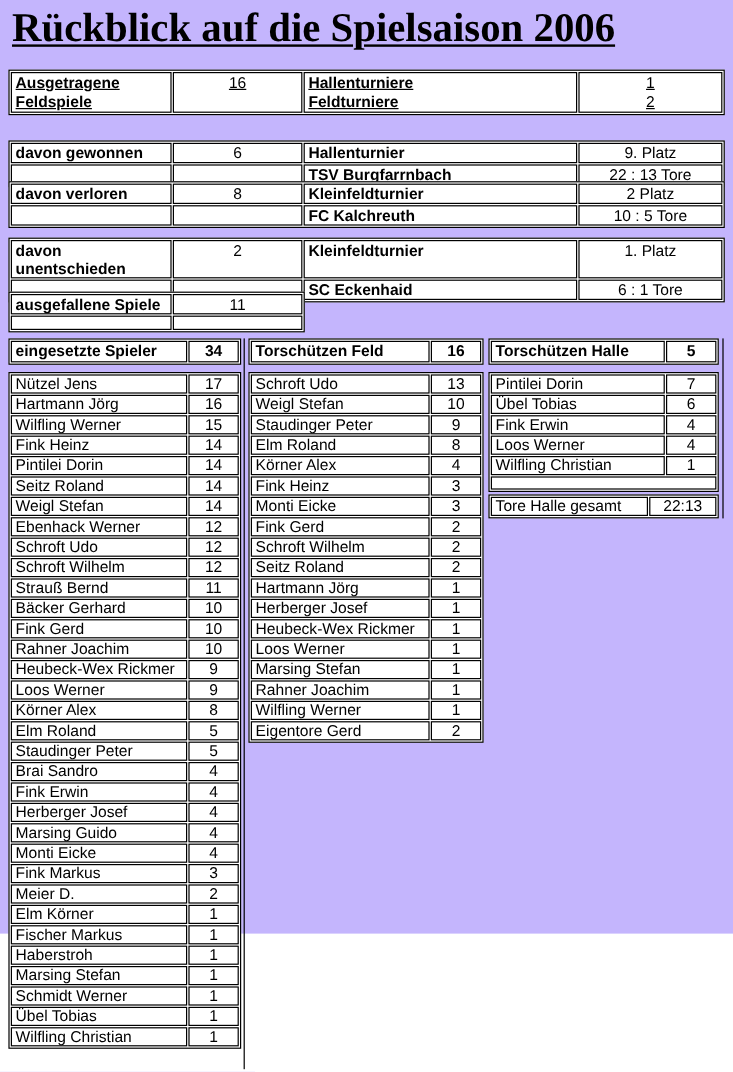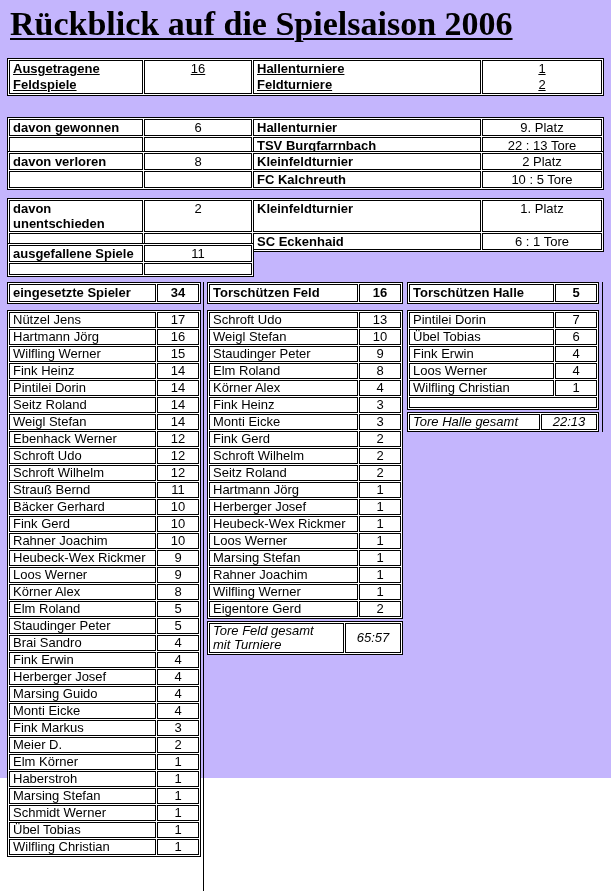--- a/index.html
+++ b/index.html
@@ -37,21 +37,21 @@
 
   .head{width:100%;table-layout:fixed;margin-bottom:6px;}
   .head td{font-weight:bold;padding:1px 3px;line-height:14px;}
   .head td.num{padding:1px 1px;text-align:center;}
   .list{width:100%;table-layout:fixed;}
   .list td{line-height:14px;}
   col.wnum{width:42px;}
   col.wtot{width:56px;}
   .gap-row td{height:9px;}
   .total{width:100%;table-layout:fixed;margin-top:2px;}
-  .total td{line-height:14px;font-style:italic;}
+  .total td{line-height:14px;}
   .total td.num{vertical-align:middle;}
 </style>
 </head>
 <body>
 
 <div class="page">
 
   <h1 class="title">Rückblick auf die Spielsaison 2006</h1>
 
   <table class="sum t1">
@@ -283,20 +283,24 @@
             </tr>
             <tr>
               <td>Meier D.</td>
               <td class="num">2</td>
             </tr>
             <tr>
               <td>Elm Körner</td>
               <td class="num">1</td>
             </tr>
             <tr>
+              <td>Fischer Markus</td>
+              <td class="num">1</td>
+            </tr>
+            <tr>
               <td>Haberstroh</td>
               <td class="num">1</td>
             </tr>
             <tr>
               <td>Marsing Stefan</td>
               <td class="num">1</td>
             </tr>
             <tr>
               <td>Schmidt Werner</td>
               <td class="num">1</td>
@@ -399,33 +403,20 @@
             <tr>
               <td>Wilfling Werner</td>
               <td class="num">1</td>
             </tr>
             <tr>
               <td>Eigentore Gerd</td>
               <td class="num">2</td>
             </tr>
           </tbody>
       </table>
-      <table class="total">
-        <colgroup>
-            <col>
-            <col class="wtot">
-          </colgroup>
-        <tbody>
-            <tr>
-          <td class="ml">Tore Feld gesamt
-mit Turniere</td>
-          <td class="num">65:57</td>
-        </tr>
-      </tbody>
-        </table>
     </div>
 
     <div class="col col-right">
       <table class="head">
         <colgroup>
             <col>
             <col class="wnum">
           </colgroup>
         <tbody>
             <tr>

